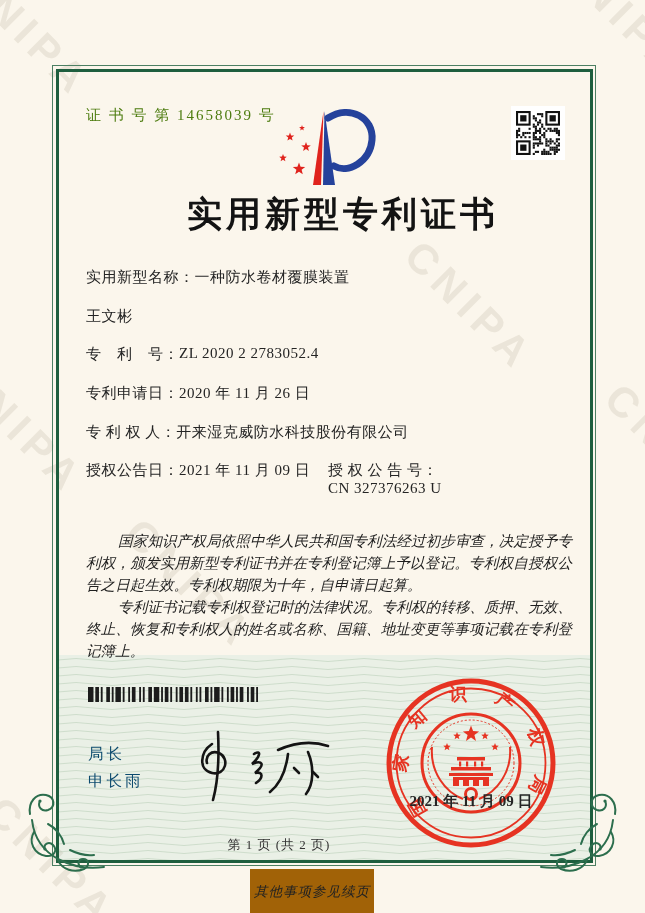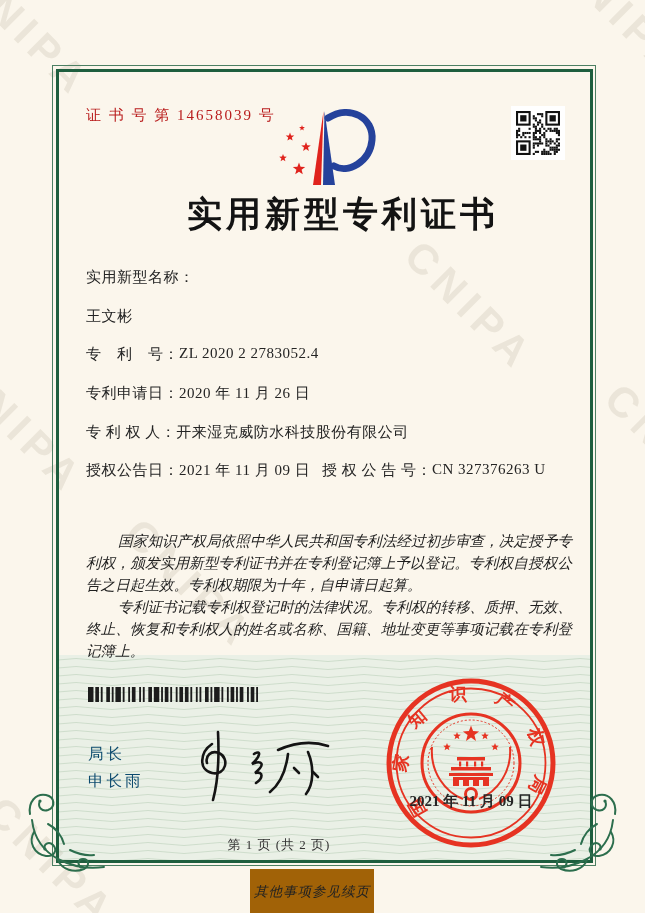--- a/index.html
+++ b/index.html
@@ -19,33 +19,33 @@
   .frame-outer{position:absolute;left:52px;top:65px;width:542px;height:799px;
       border:1px solid #4c7f62;z-index:2;pointer-events:none;}
   .frame-inner{position:absolute;left:56px;top:69px;width:531px;height:788px;
       border:3px solid #1e5e3e;z-index:2;pointer-events:none;}
   .orn{position:absolute;width:100px;height:92px;z-index:3;}
   .orn-left{left:22px;top:780px;}
   .orn-right{left:523px;top:780px;transform:scaleX(-1);}
 
   .layer{position:absolute;left:0;top:0;width:645px;height:913px;z-index:4;}
 
-  .cert-no{position:absolute;left:86px;top:106px;font-size:15px;letter-spacing:2px;color:#b91c1c;}
+  .cert-no{position:absolute;left:86px;top:106px;font-size:15px;letter-spacing:2px;color:#4d7c0f;}
   .logo{position:absolute;left:276px;top:100px;}
   .qr{position:absolute;left:511px;top:106px;width:54px;height:54px;background:#ffffff;}
   .qr svg{display:block;margin:5px;}
 
   .title{position:absolute;left:52px;top:191px;width:542px;text-align:center;
       font-size:35px;font-weight:bold;letter-spacing:4px;color:#131313;padding-left:20px;}
 
   .fields{position:absolute;left:86px;top:268px;width:500px;font-size:15px;color:#242424;}
   .frow{height:38.7px;display:flex;position:relative;}
   .frow .lbl{white-space:pre;letter-spacing:0.5px;}
   .frow .val{letter-spacing:0.5px;}
-  .grant-right{position:absolute;left:236px;top:0;display:flex;}
+  .grant-right{position:absolute;left:242px;top:0;display:flex;flex-direction:column;}
 
   .paras{position:absolute;left:86px;top:530px;width:486px;font-size:14.6px;line-height:22px;
       font-style:italic;color:#1e1e1e;text-align:justify;text-indent:2.2em;}
   .paras p{margin:0;}
 
   .barcode{position:absolute;left:88px;top:686px;}
 
   .signer{position:absolute;left:88px;font-family:"Liberation Sans",sans-serif;
       font-size:15.5px;letter-spacing:3px;color:#0c4a6e;}
   .signer-title{top:744px;}
@@ -289,20 +289,21 @@
           <rect x="2.0952380952380953" y="31.42857142857143" width="10.476190476190476" height="10.476190476190476" fill="#fff"></rect>
           <rect x="4.190476190476191" y="33.523809523809526" width="6.2857142857142865" height="6.2857142857142865" fill="#111"></rect>
         </svg>
     </div>
 
     <div class="title">实用新型专利证书</div>
 
     <div class="fields">
       <div class="frow">
         <span class="lbl">实用新型名称：</span>
+          <span class="val">一种防水卷材覆膜装置</span>
       </div>
       <div class="frow">
           <span class="val">王文彬</span>
       </div>
       <div class="frow">
         <span class="lbl">专　利　号：</span>
           <span class="val">ZL 2020 2 2783052.4</span>
       </div>
       <div class="frow">
         <span class="lbl">专利申请日：</span>

